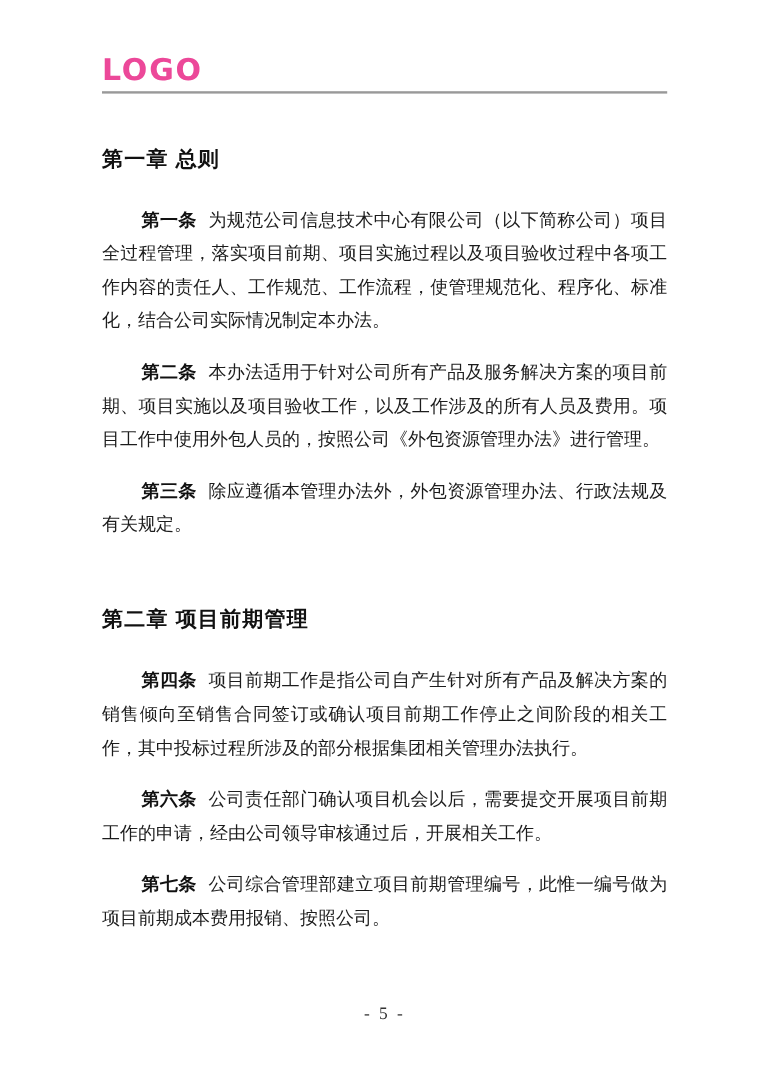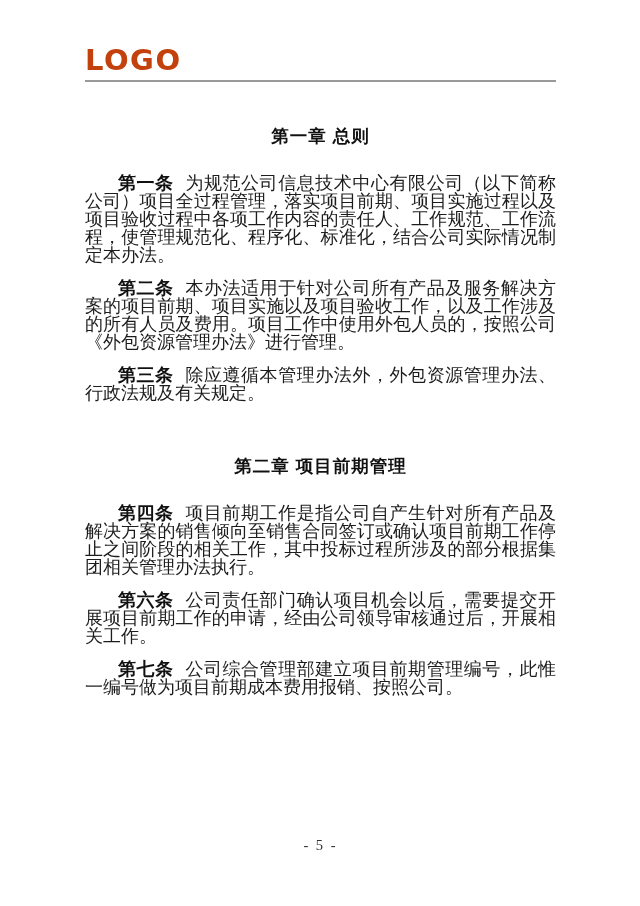--- a/index.html
+++ b/index.html
@@ -17,45 +17,45 @@
     padding: 46px 84px 0 85px;
     display: flex;
     flex-direction: column;
     font-family: "Liberation Serif", serif;
     color: #1c1c1c;
   }
   .header { flex: 0 0 auto; }
   .logo {
     font-family: "DejaVu Sans", sans-serif;
     font-weight: bold;
-    font-size: 29px;
+    font-size: 25px;
     line-height: 1;
-    color: #c2410c;
+    color: #ec4899;
     letter-spacing: 1.5px;
   }
   .divider {
     height: 2px;
     background: #999999;
     margin-top: 5px;
   }
   .chapter-title {
     font-family: "Liberation Sans", sans-serif;
     font-size: 17.5px;
     font-weight: bold;
-    text-align: center;
+    text-align: left;
     color: #111111;
     letter-spacing: 1px;
     margin: 42px 0 26px 0;
   }
   .chapter-title.second {
     margin-top: 52px;
   }
   .art {
-    font-size: 18px;
-    line-height: 18px;
+    font-size: 15px;
+    line-height: 28px;
     text-align: justify;
     text-indent: 33px;
     margin: 0 0 15px 0;
   }
   .art-num {
     font-family: "Liberation Sans", sans-serif;
     font-weight: bold;
     color: #111111;
     margin-right: 0.65em;
   }

